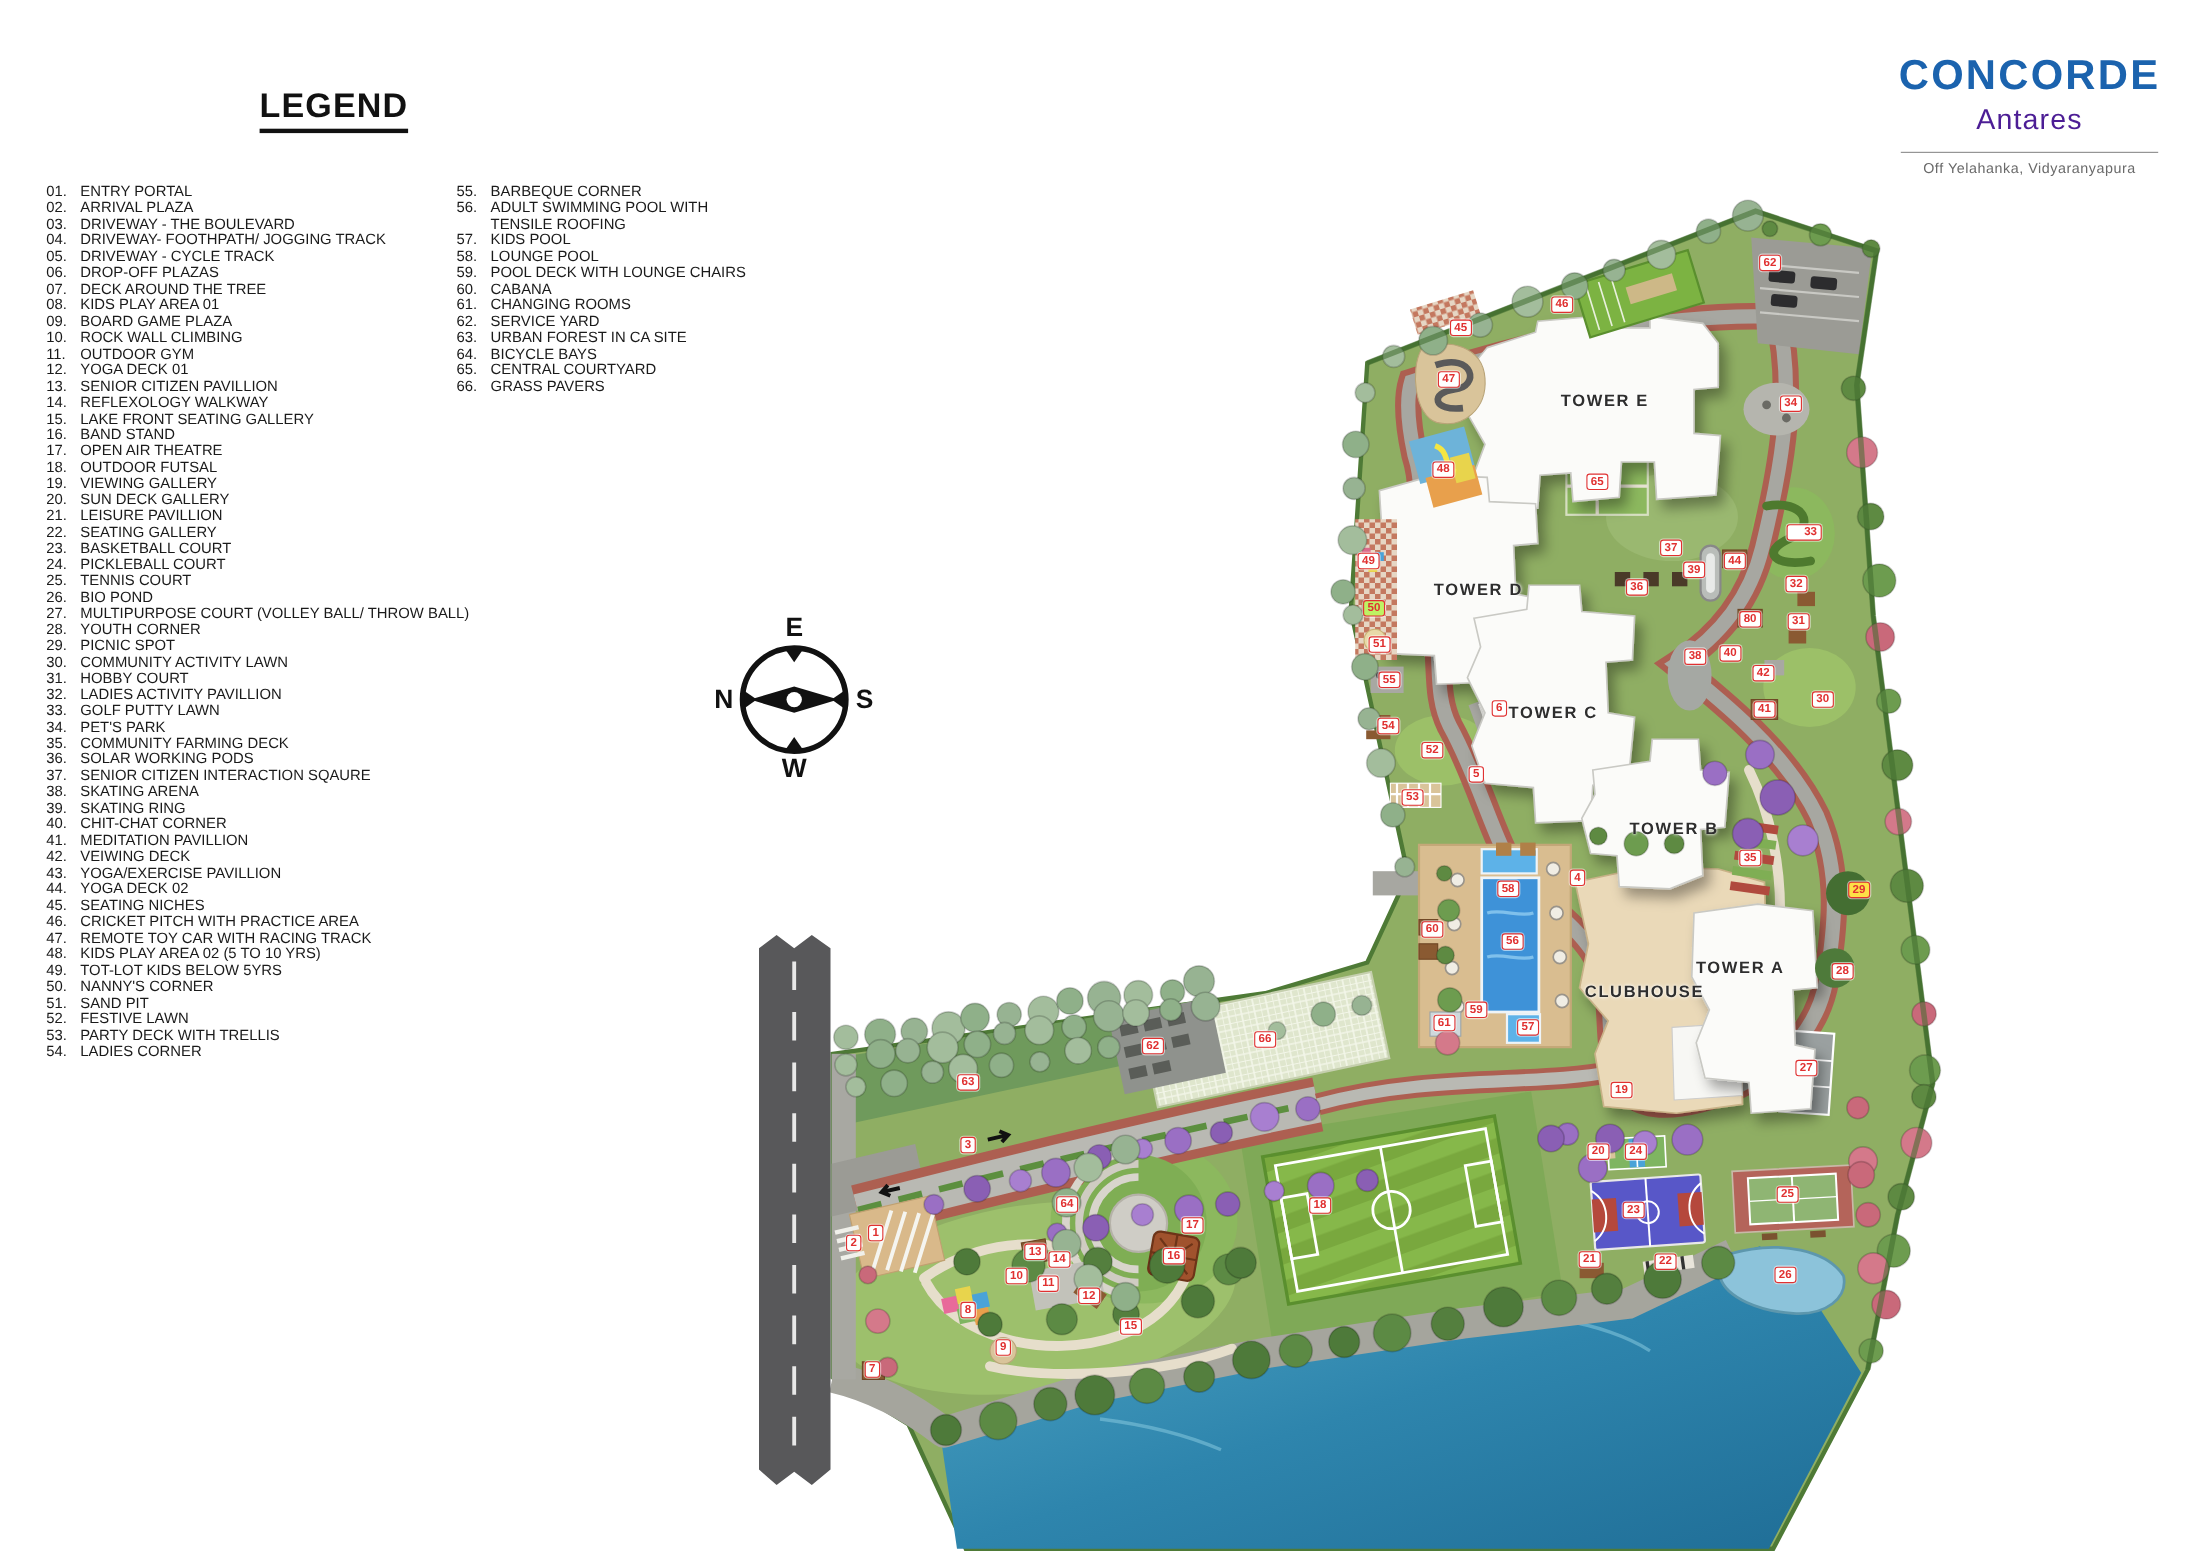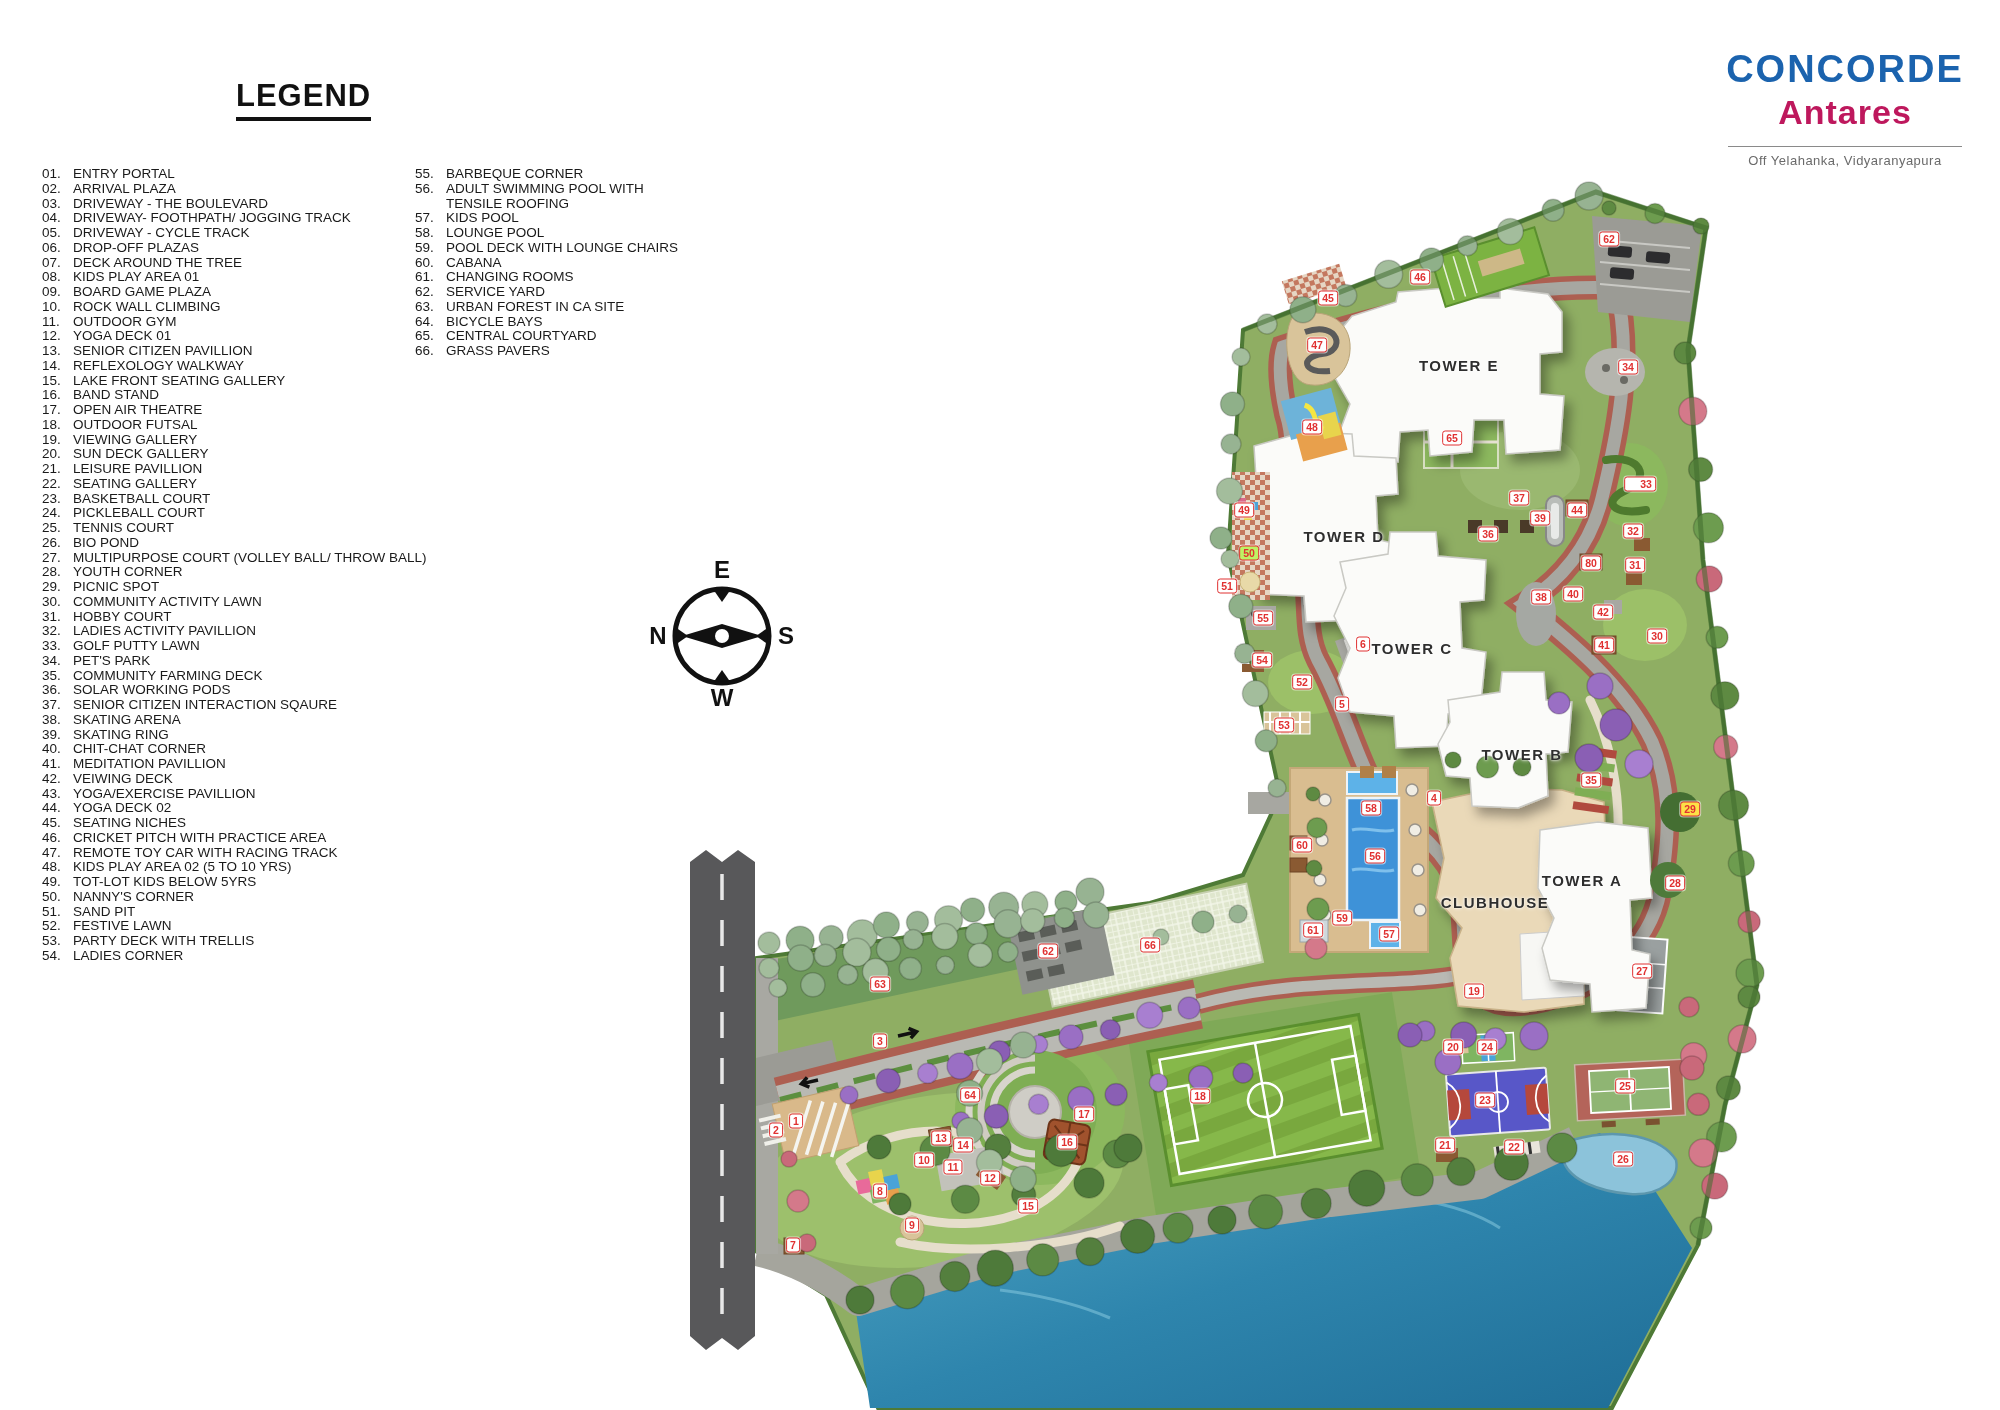--- a/index.html
+++ b/index.html
@@ -10,21 +10,21 @@
   .legend-title{position:absolute;left:236px;top:78px;font-size:31px;font-weight:bold;letter-spacing:1px;color:#111;border-bottom:4px solid #111;padding-bottom:3px;z-index:5;}
   .legend-col{position:absolute;font-size:13.5px;color:#1a1a1a;z-index:5;}
   #legend-col1{left:42px;top:167px;}
   #legend-col2{left:415px;top:167px;}
   .legend-item{display:flex;line-height:14.75px;}
   .legend-item .num{width:31px;flex:none;}
   .legend-item .lab{white-space:pre-line;}
   
   .logo{position:absolute;left:1722px;top:48px;width:246px;text-align:center;z-index:5;}
   .logo .brand{font-size:38px;font-weight:bold;letter-spacing:2px;color:#1b63ae;}
-  .logo .project{font-size:34px;font-weight:bold;letter-spacing:1px;color:#be185d;margin-top:2px;}
+  .logo .project{font-size:26px;font-weight:normal;letter-spacing:1px;color:#4c1d95;margin-top:2px;}
   .logo .rule{height:1px;background:#8a8a8a;margin:14px 6px 6px 6px;}
   .logo .tagline{font-size:13px;color:#6a6a6a;letter-spacing:0.5px;}
   
   .compass{position:absolute;left:648px;top:556px;width:148px;height:152px;z-index:5;}
   
   #markers,#maplabels{position:absolute;inset:0;z-index:4;pointer-events:none;}
   .marker{position:absolute;transform:translate(-50%,-50%);font-size:10.5px;font-weight:bold;line-height:11px;padding:1px 3px;border-radius:3px;white-space:nowrap;box-shadow:0 0 0 1px rgba(255,255,255,0.55);}
   .maplabel{position:absolute;transform:translate(-50%,-50%);font-size:15px;font-weight:bold;color:#2e2e2e;letter-spacing:1.5px;white-space:nowrap;text-shadow:0 0 4px #fff,0 0 2px #fff;}
 </style>
 </head>
@@ -539,21 +539,21 @@
     <div class="marker" style="left: 1604px; top: 645px; background: rgb(255, 255, 255); border: 1px solid rgb(224, 49, 49); color: rgb(224, 49, 49);">41</div>
     <div class="marker" style="left: 1603px; top: 612px; background: rgb(255, 255, 255); border: 1px solid rgb(224, 49, 49); color: rgb(224, 49, 49);">42</div>
     <div class="marker" style="left: 1591px; top: 563px; background: rgb(255, 255, 255); border: 1px solid rgb(224, 49, 49); color: rgb(224, 49, 49);">80</div>
     <div class="marker" style="left: 1577px; top: 510px; background: rgb(255, 255, 255); border: 1px solid rgb(224, 49, 49); color: rgb(224, 49, 49);">44</div>
     <div class="marker" style="left: 1328px; top: 298px; background: rgb(255, 255, 255); border: 1px solid rgb(224, 49, 49); color: rgb(224, 49, 49);">45</div>
     <div class="marker" style="left: 1420px; top: 277px; background: rgb(255, 255, 255); border: 1px solid rgb(224, 49, 49); color: rgb(224, 49, 49);">46</div>
     <div class="marker" style="left: 1317px; top: 345px; background: rgb(255, 255, 255); border: 1px solid rgb(224, 49, 49); color: rgb(224, 49, 49);">47</div>
     <div class="marker" style="left: 1312px; top: 427px; background: rgb(255, 255, 255); border: 1px solid rgb(224, 49, 49); color: rgb(224, 49, 49);">48</div>
     <div class="marker" style="left: 1244px; top: 510px; background: rgb(255, 255, 255); border: 1px solid rgb(224, 49, 49); color: rgb(224, 49, 49);">49</div>
     <div class="marker" style="left: 1249px; top: 553px; background: #bef264; border: 1px solid rgb(224, 49, 49); color: rgb(224, 49, 49);">50</div>
-    <div class="marker" style="left: 1227px; top: 586px; background: rgb(255, 255, 255); border: 1px solid rgb(224, 49, 49); color: rgb(224, 49, 49);">51</div>
+    <div class="marker" style="left: 1254px; top: 586px; background: rgb(255, 255, 255); border: 1px solid rgb(224, 49, 49); color: rgb(224, 49, 49);">51</div>
     <div class="marker" style="left: 1302px; top: 682px; background: rgb(255, 255, 255); border: 1px solid rgb(224, 49, 49); color: rgb(224, 49, 49);">52</div>
     <div class="marker" style="left: 1284px; top: 725px; background: rgb(255, 255, 255); border: 1px solid rgb(224, 49, 49); color: rgb(224, 49, 49);">53</div>
     <div class="marker" style="left: 1262px; top: 660px; background: rgb(255, 255, 255); border: 1px solid rgb(224, 49, 49); color: rgb(224, 49, 49);">54</div>
     <div class="marker" style="left: 1263px; top: 618px; background: rgb(255, 255, 255); border: 1px solid rgb(224, 49, 49); color: rgb(224, 49, 49);">55</div>
     <div class="marker" style="left: 1375px; top: 856px; background: rgb(255, 255, 255); border: 1px solid rgb(224, 49, 49); color: rgb(224, 49, 49);">56</div>
     <div class="marker" style="left: 1389px; top: 934px; background: rgb(255, 255, 255); border: 1px solid rgb(224, 49, 49); color: rgb(224, 49, 49);">57</div>
     <div class="marker" style="left: 1371px; top: 808px; background: rgb(255, 255, 255); border: 1px solid rgb(224, 49, 49); color: rgb(224, 49, 49);">58</div>
     <div class="marker" style="left: 1342px; top: 918px; background: rgb(255, 255, 255); border: 1px solid rgb(224, 49, 49); color: rgb(224, 49, 49);">59</div>
     <div class="marker" style="left: 1302px; top: 845px; background: rgb(255, 255, 255); border: 1px solid rgb(224, 49, 49); color: rgb(224, 49, 49);">60</div>
     <div class="marker" style="left: 1313px; top: 930px; background: rgb(255, 255, 255); border: 1px solid rgb(224, 49, 49); color: rgb(224, 49, 49);">61</div>

